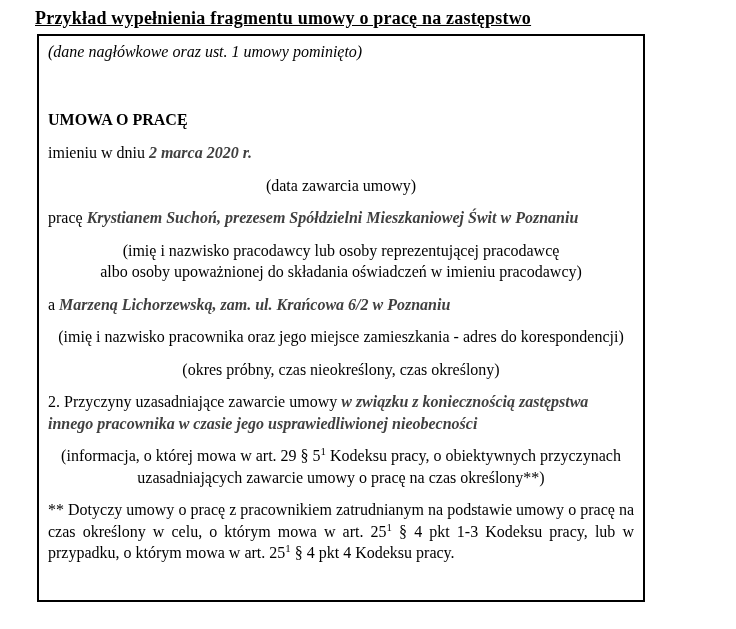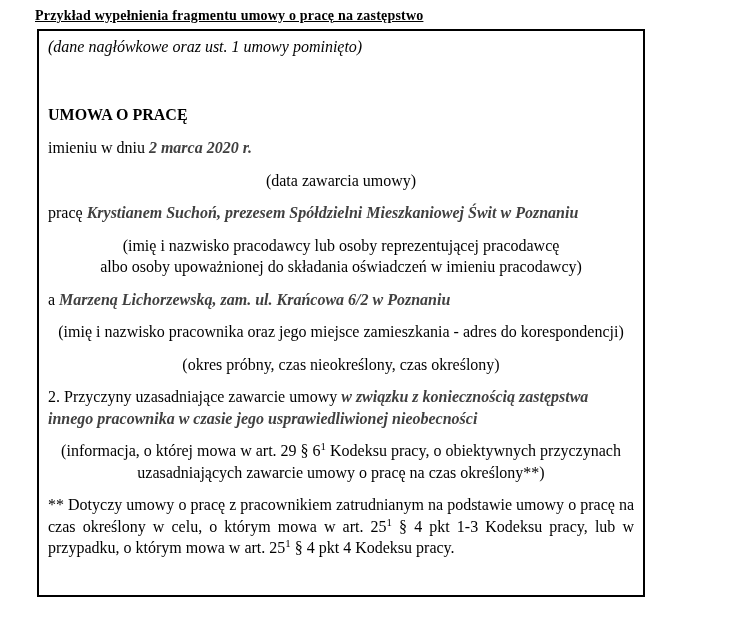--- a/index.html
+++ b/index.html
@@ -11,21 +11,21 @@
     position: relative;
     width: 736px;
     height: 629px;
     background: #ffffff;
     font-family: "Liberation Serif", "DejaVu Serif", serif;
     color: #000000;
     overflow: hidden;
   }
   .doc-title {
     margin: 8px 0 5px 35px;
-    font-size: 14px;
+    font-size: 18px;
     font-weight: bold;
     text-decoration: underline;
     letter-spacing: 0.2px;
   }
   .contract-box {
     box-sizing: border-box;
     margin-left: 37px;
     width: 608px;
     height: 568px;
     border: 2px solid #000000;
@@ -93,18 +93,18 @@
 
     <p><span>a </span><span class="filled">Marzeną Lichorzewską, zam. ul. Krańcowa 6/2 w Poznaniu</span></p>
 
     <p class="caption">(imię i nazwisko pracownika oraz jego miejsce zamieszkania - adres do korespondencji)</p>
 
 
     <p class="caption">(okres próbny, czas nieokreślony, czas określony)</p>
 
     <p><span>2. Przyczyny uzasadniające zawarcie umowy </span><span class="filled">w związku z koniecznością zastępstwa innego pracownika w czasie jego usprawiedliwionej nieobecności</span></p>
 
-    <p class="caption"><span>(informacja, o której mowa w art. 29 § 6</span><sup>1</sup><span> Kodeksu pracy, o obiektywnych przyczynach</span><span class="cap-line">uzasadniających zawarcie umowy o pracę na czas określony**)</span></p>
+    <p class="caption"><span>(informacja, o której mowa w art. 29 § 5</span><sup>1</sup><span> Kodeksu pracy, o obiektywnych przyczynach</span><span class="cap-line">uzasadniających zawarcie umowy o pracę na czas określony**)</span></p>
 
     <p class="footnote"><span>** Dotyczy umowy o pracę z pracownikiem zatrudnianym na podstawie umowy o pracę na czas określony w celu, o którym mowa w art. 25</span><sup>1</sup><span> § 4 pkt 1-3 Kodeksu pracy, lub w przypadku, o którym mowa w art. 25</span><sup>1</sup><span> § 4 pkt 4 Kodeksu pracy.</span></p>
 
   </div>
 </div>
 
 </body></html>

